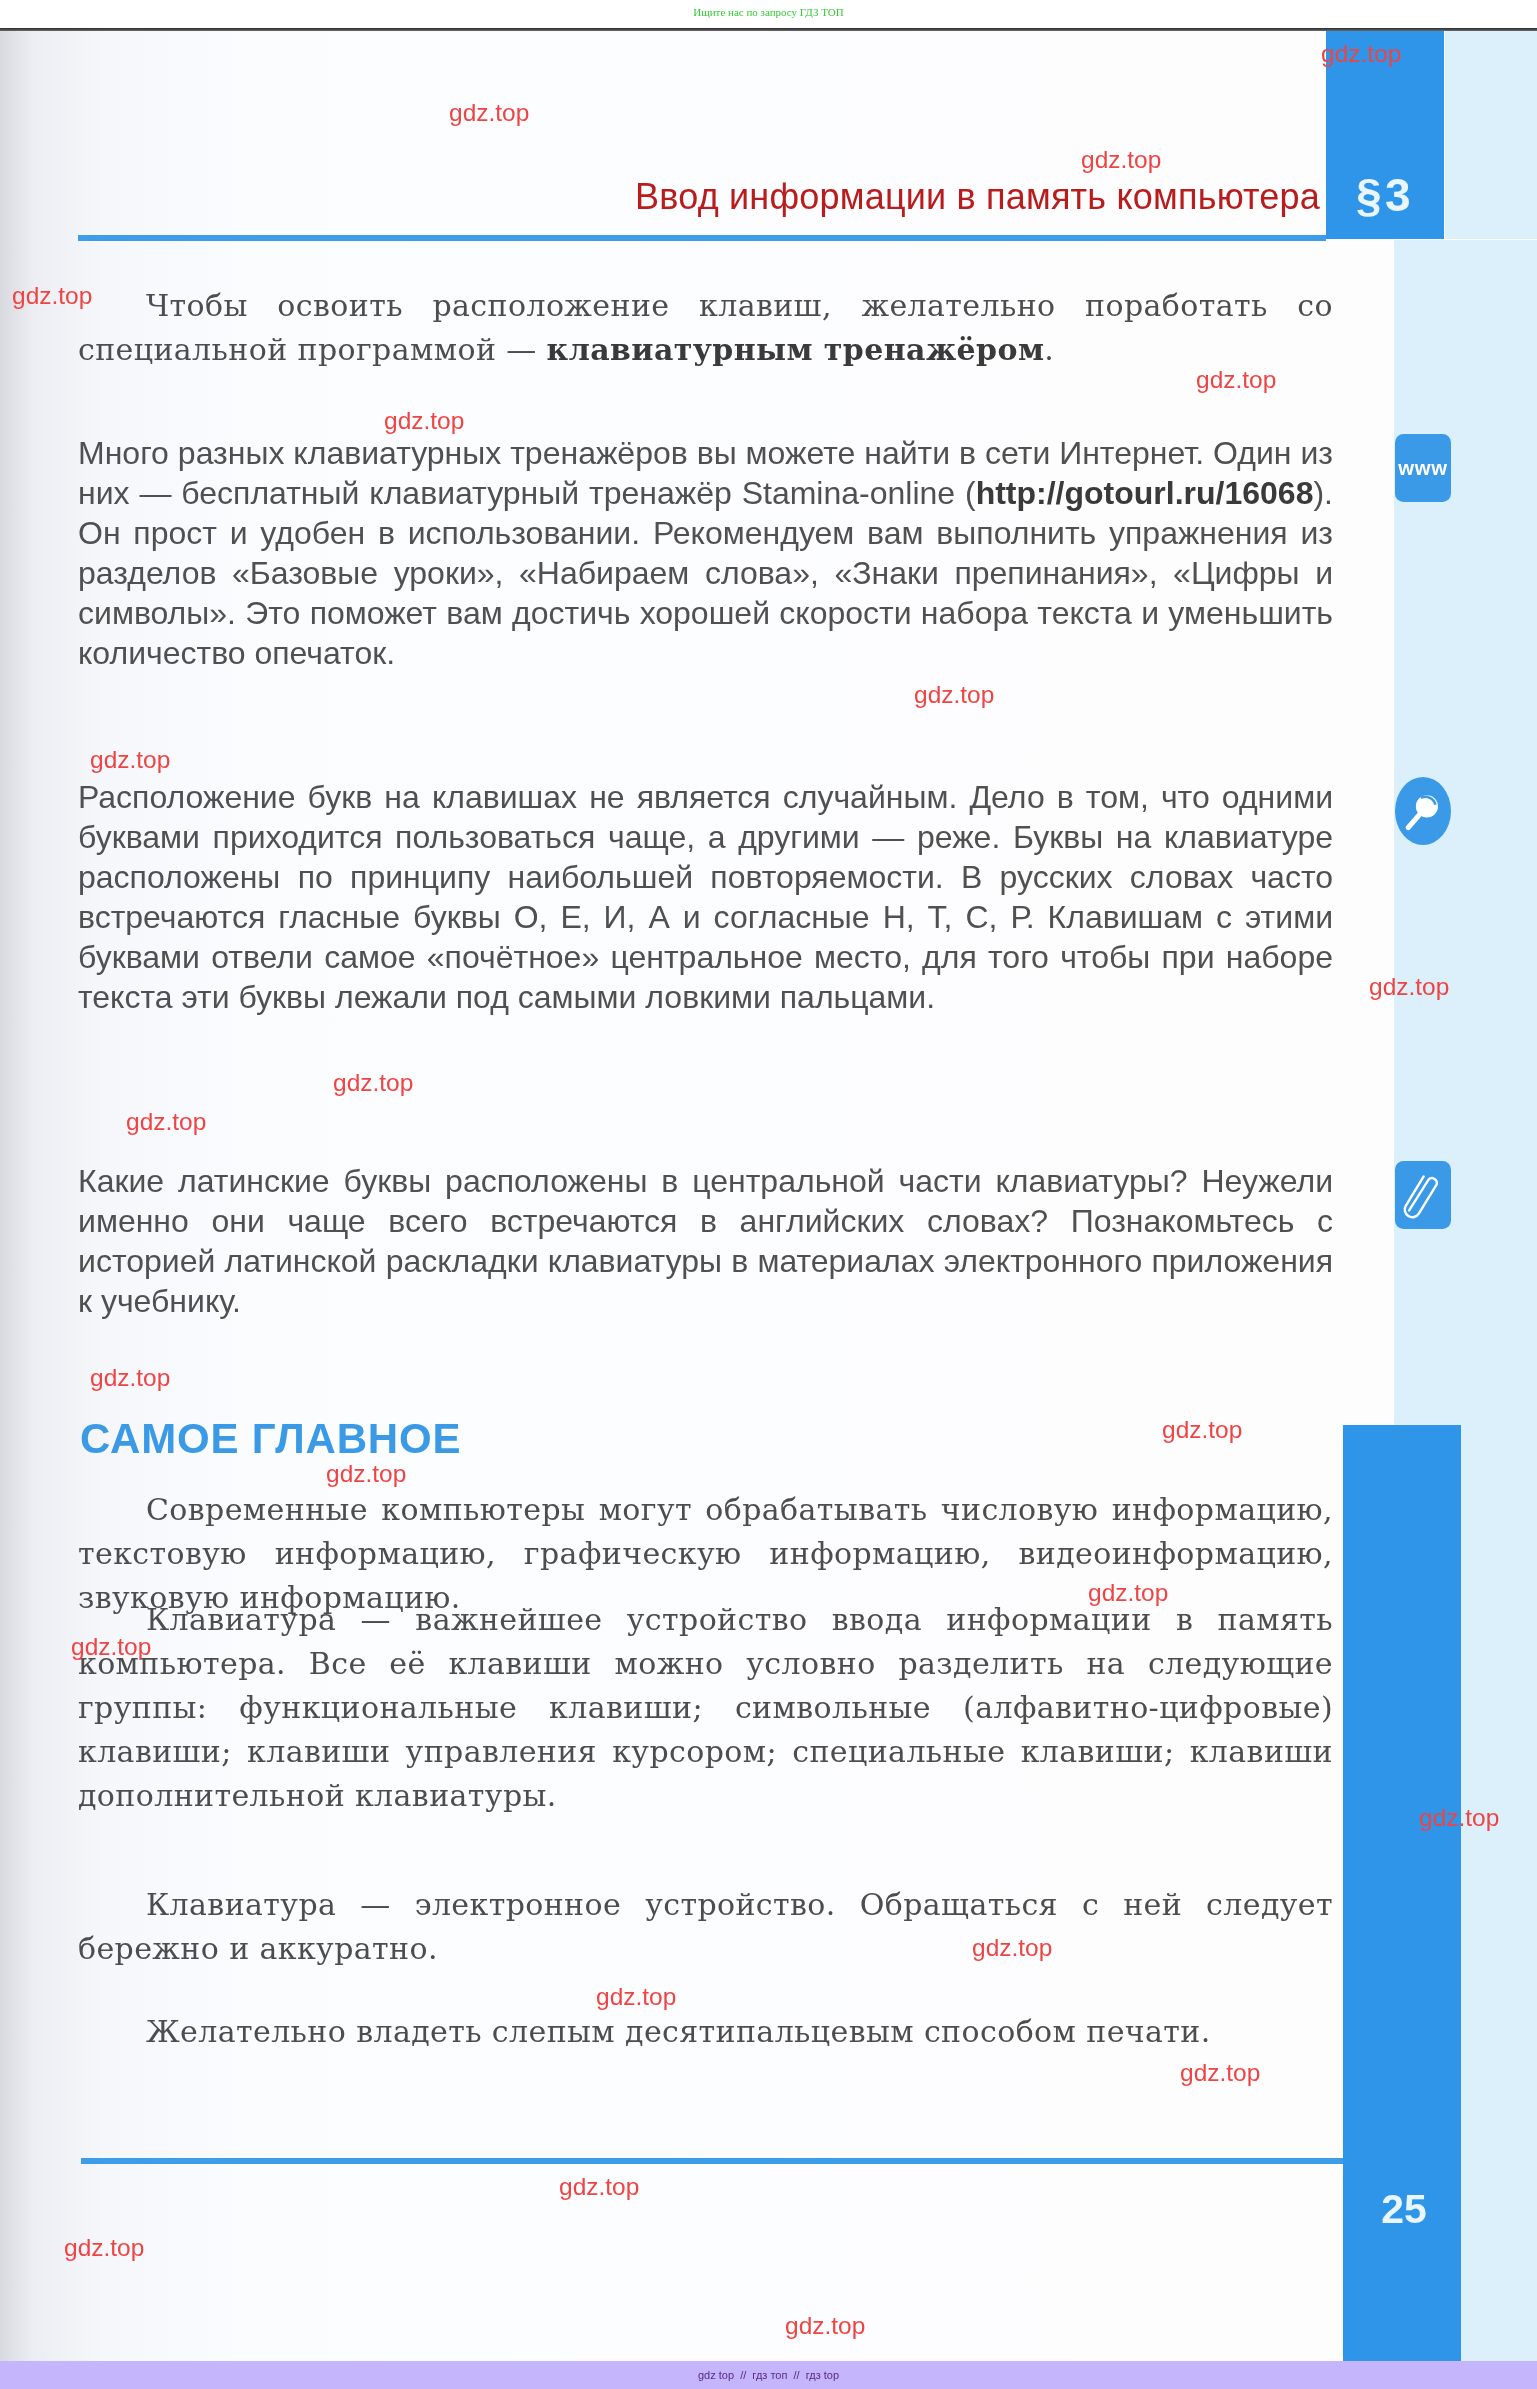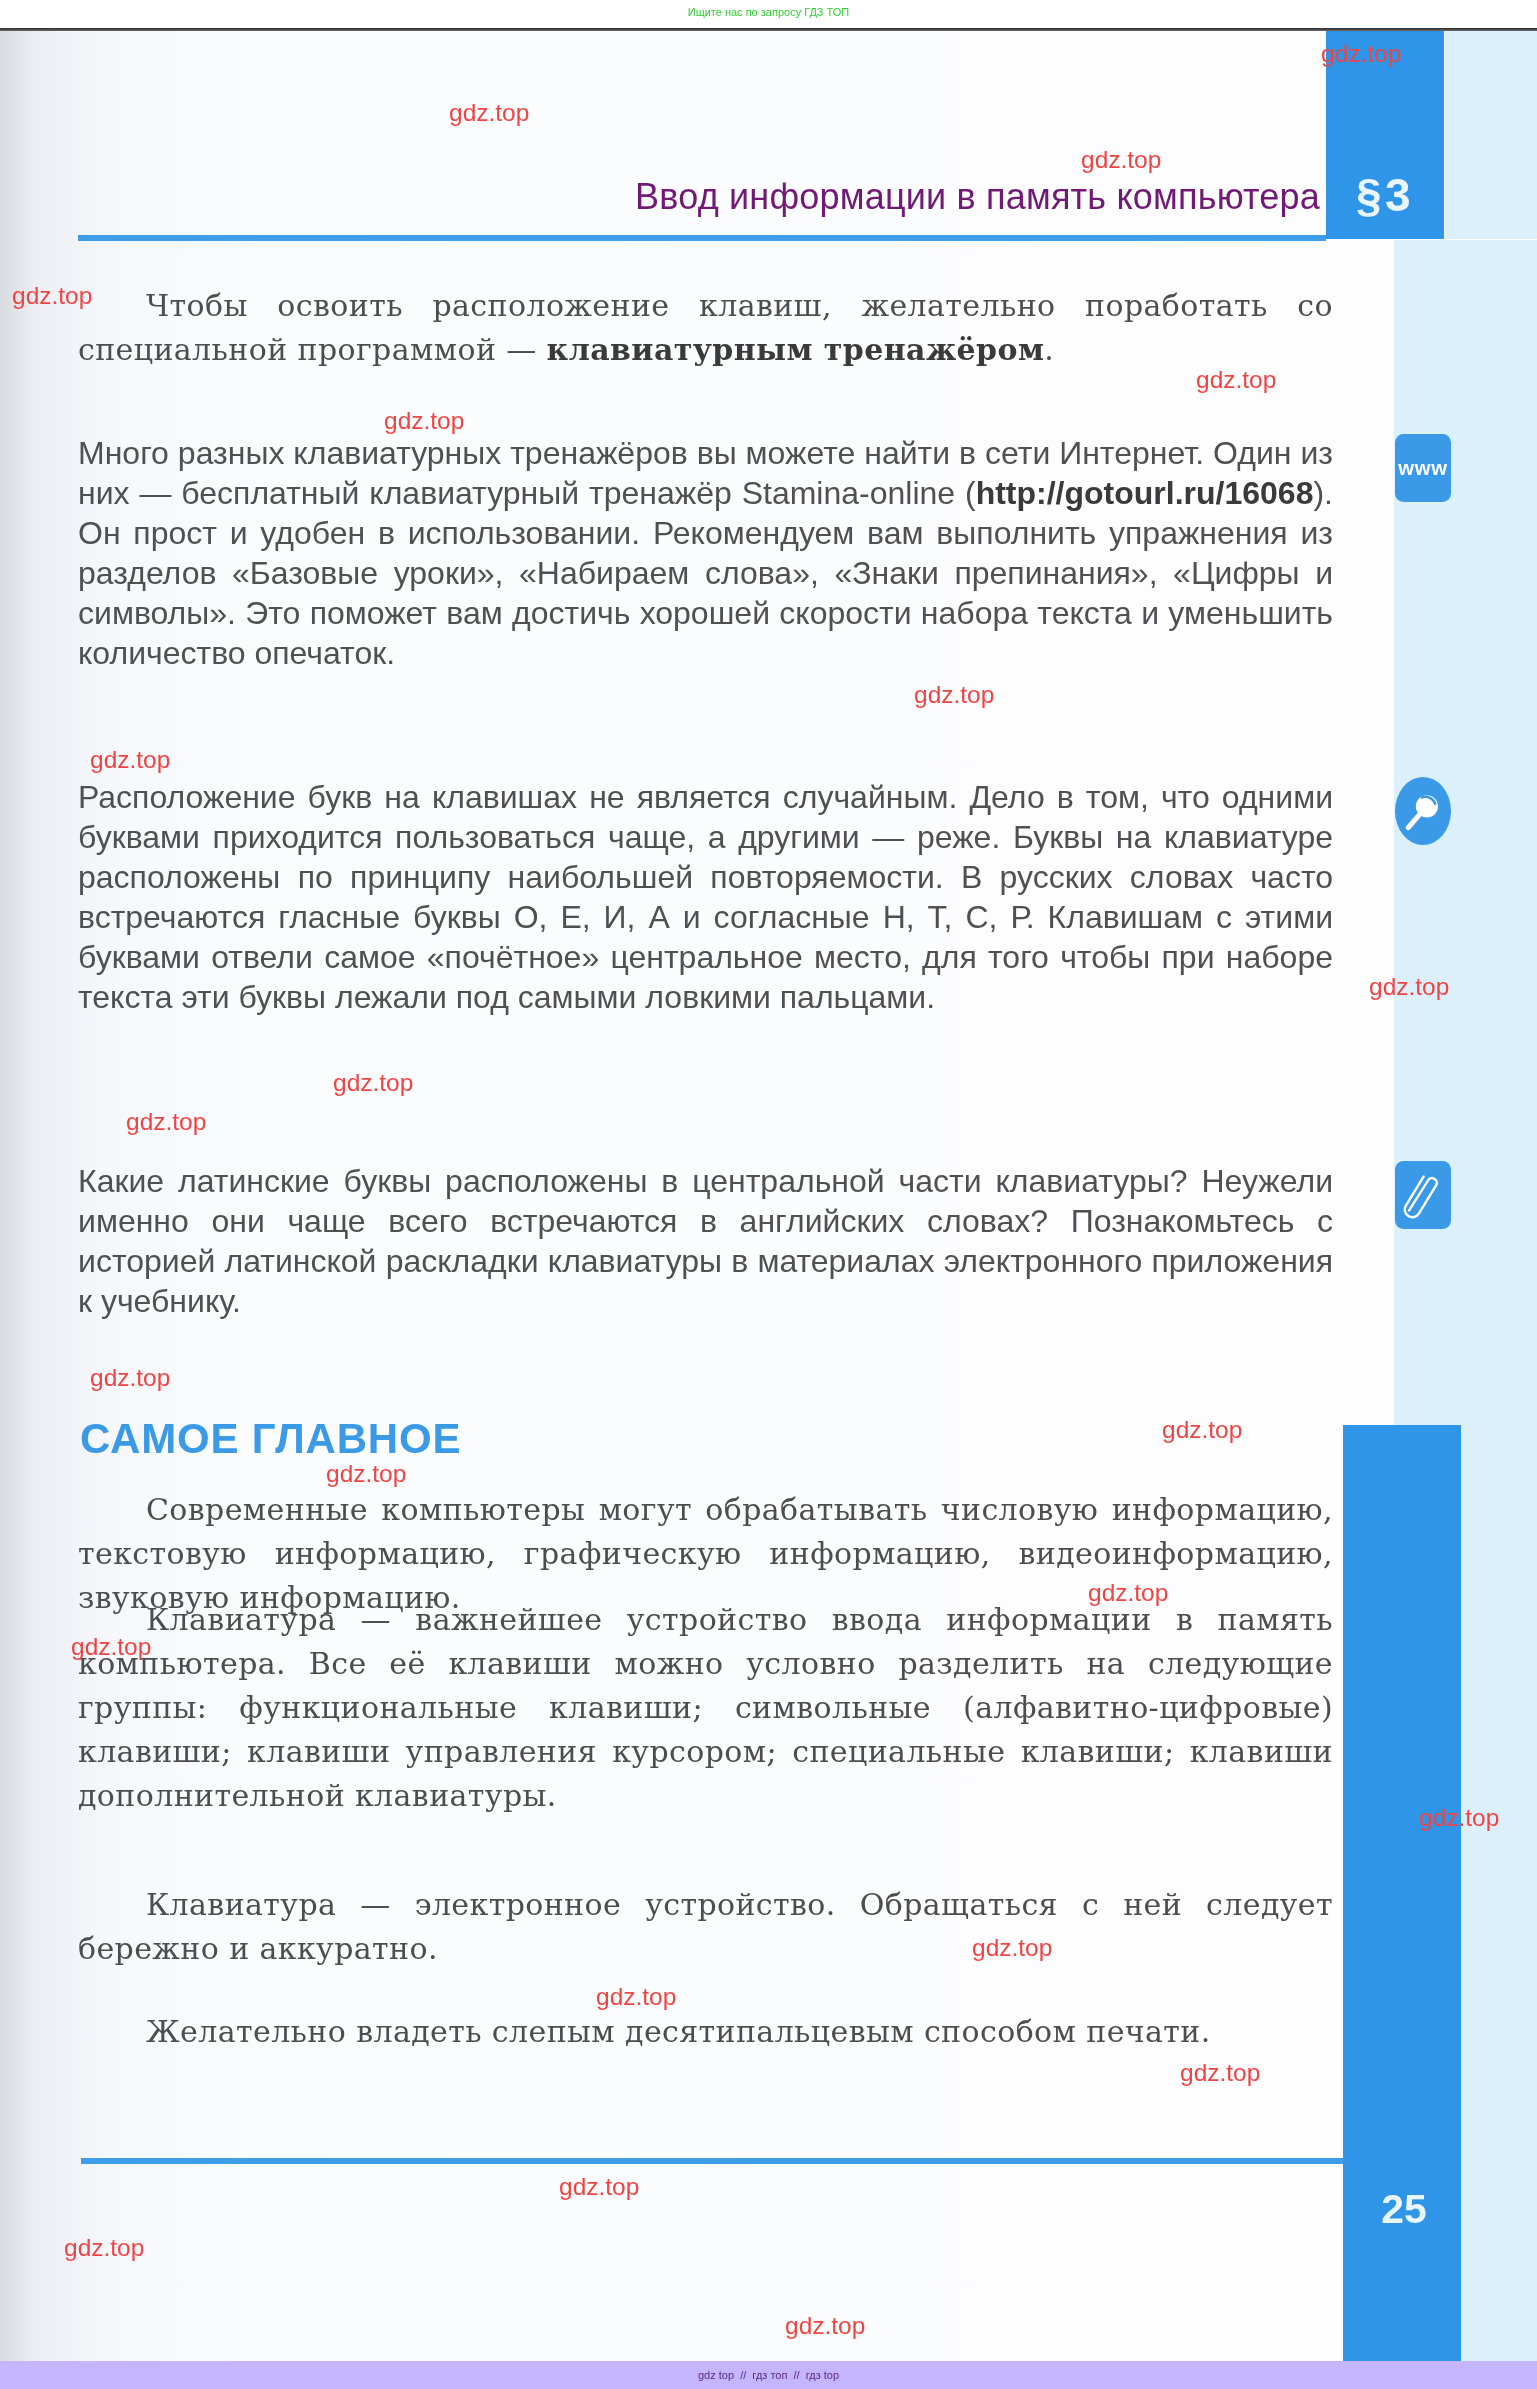--- a/index.html
+++ b/index.html
@@ -4,21 +4,21 @@
 <style>
   html, body { margin:0; padding:0; }
   body {
     width:1537px; height:2389px; position:relative; overflow:hidden;
     background:#ffffff;
     font-family:"Liberation Sans", sans-serif;
   }
   .top-banner {
     position:absolute; left:0; top:0; width:1537px; height:32px;
     background:#ffffff; text-align:center;
-    font-family:Liberation Sans, sans-serif; font-size:11px; line-height:25.4px;
+    font-family:Liberation Serif, serif; font-size:11px; line-height:25.4px;
   }
   .top-rule {
     position:absolute; left:0; top:28px; width:1537px; height:3.4px;
     background:linear-gradient(#2a2a2a,#6a6a6a);
   }
   .page {
     position:absolute; left:0; top:31px; width:1537px; height:2330px;
     background:linear-gradient(90deg,#d9dadf 0px,#eceef3 34px,#f5f7fb 102px,#fbfcfe 254px,#fdfdfe 1270px);
   }
   .right-panel-top {
@@ -32,21 +32,21 @@
   .section-block {
     position:absolute; left:1326px; top:31px; width:118px; height:208px;
     display:flex; align-items:flex-end; justify-content:center;
     padding-bottom:17px; box-sizing:border-box;
     font-family:"Liberation Sans", sans-serif; font-weight:bold; font-size:46px;
     letter-spacing:3.4px;
   }
   .header-title {
     position:absolute; left:474px; top:176px; width:846px; text-align:right;
     font-family:"Liberation Sans", sans-serif; font-size:36px;
-    color:#701a75; letter-spacing:0.2px;
+    color:#b91c1c; letter-spacing:0.2px;
   }
   .header-rule {
     position:absolute; left:78px; top:235px; width:1248px; height:6px;
   }
   .blue-block {
     position:absolute; left:1343px; top:1425px; width:118px; height:937px;
   }
   .page-number {
     position:absolute; left:1343px; top:2186px; width:122px; text-align:center;
     font-family:"Liberation Sans", sans-serif; font-weight:bold; font-size:41px;

